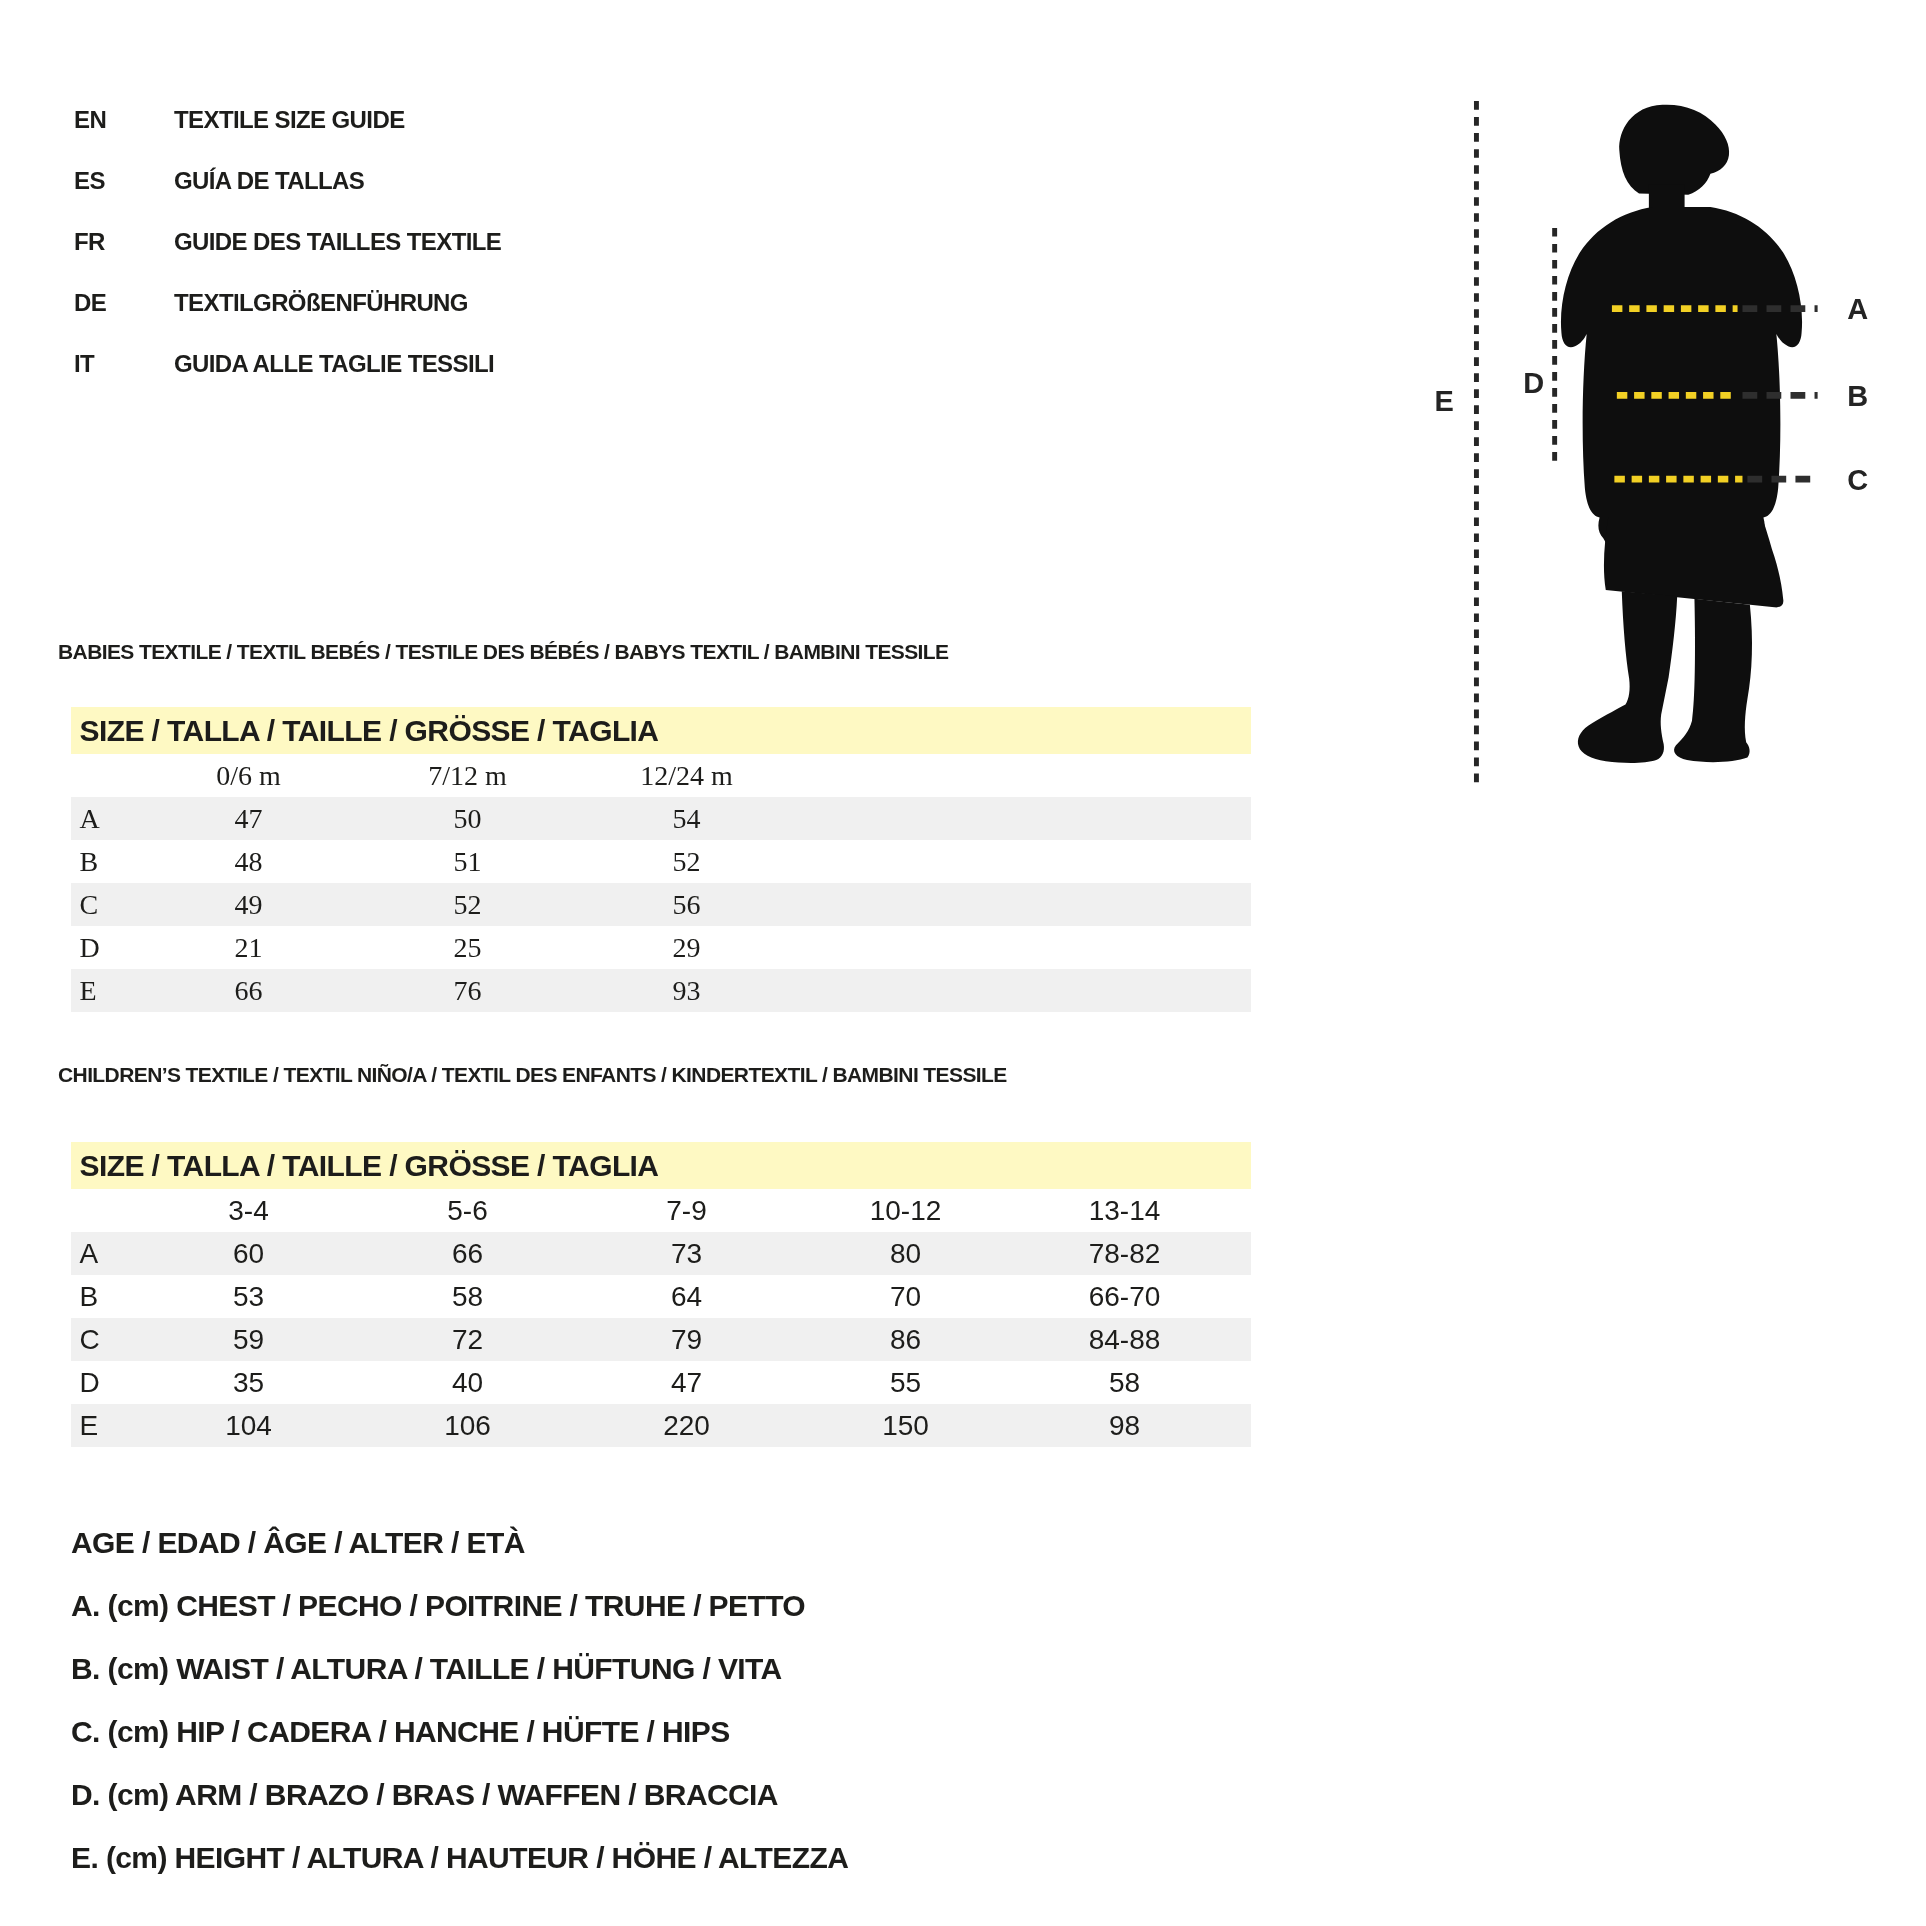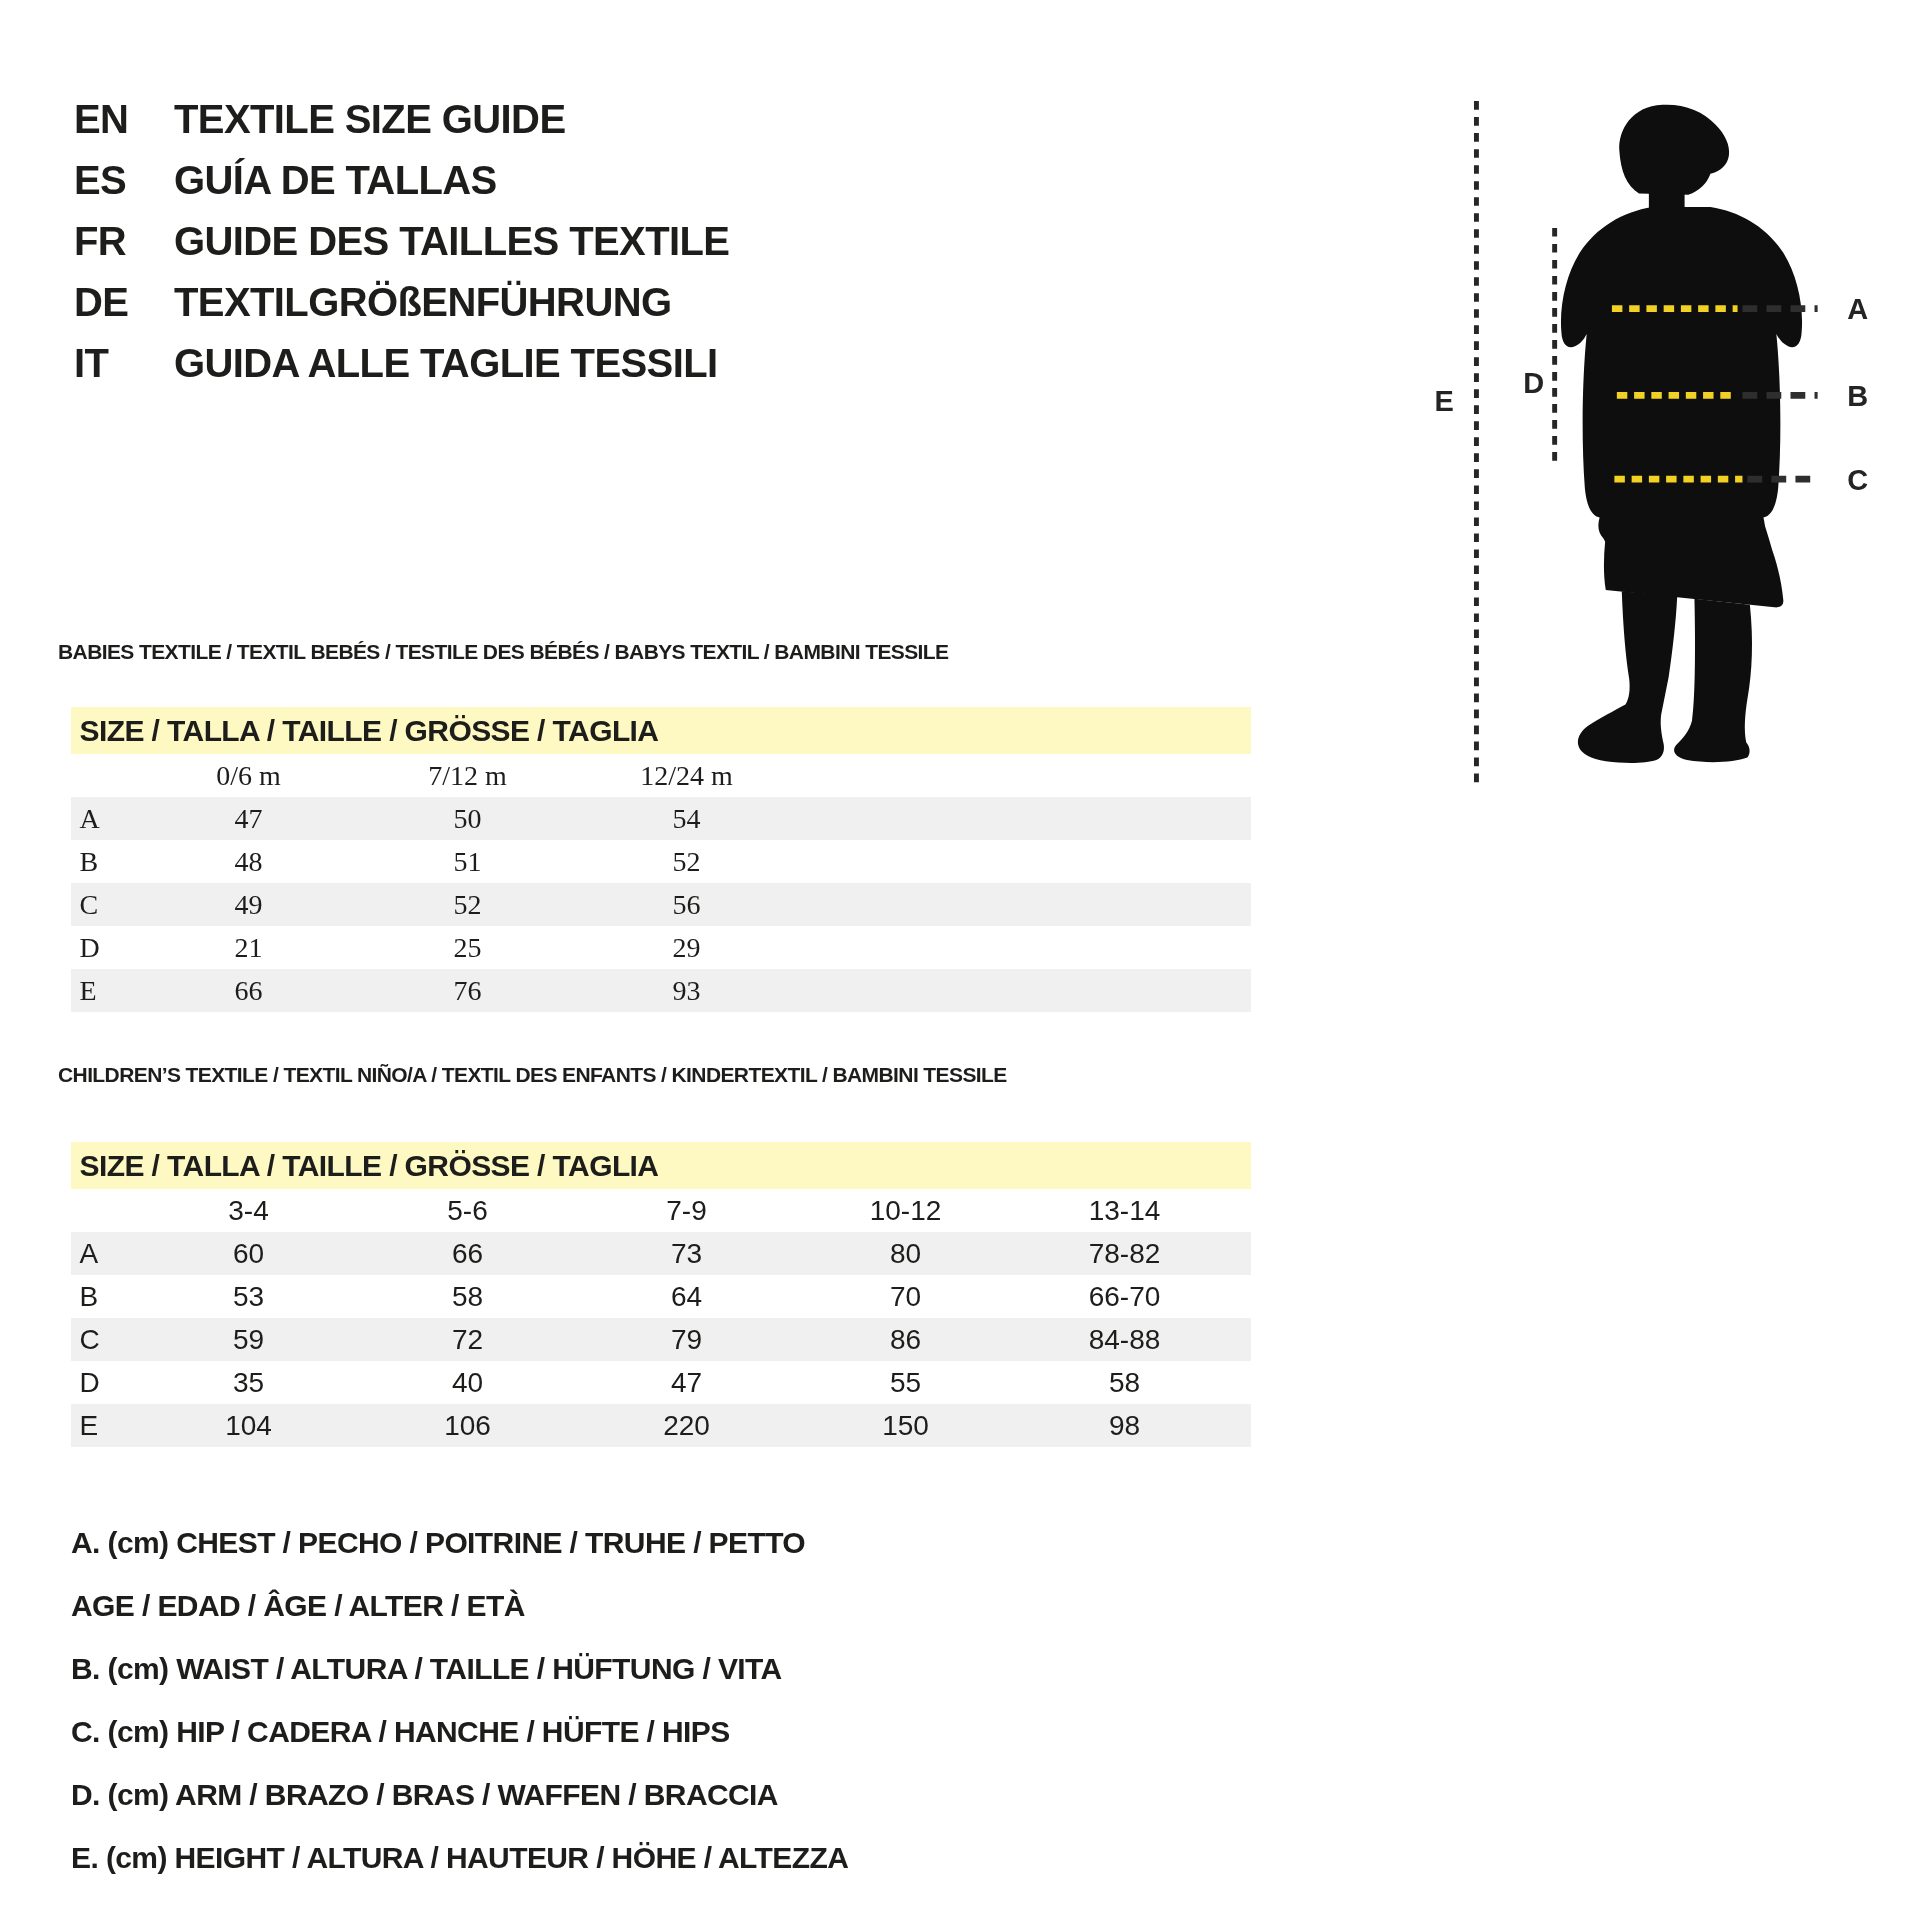--- a/index.html
+++ b/index.html
@@ -3,21 +3,21 @@
 <meta charset="utf-8">
 <style>
   html,body{margin:0;padding:0;background:#ffffff;}
   .page{
     position:relative;width:1926px;height:1926px;background:#ffffff;
     font-family:"Liberation Sans","DejaVu Sans",sans-serif;color:#1d1d1b;overflow:hidden;
   }
   
   .lang-list{position:absolute;left:74px;top:89px;}
   .lang-row{height:61px;display:flex;align-items:center;}
-  .lang-code,.lang-title{font-size:40px;font-weight:700;letter-spacing:-0.6px;white-space:nowrap;}
+  .lang-code,.lang-title{font-size:24px;font-weight:700;letter-spacing:-0.6px;white-space:nowrap;}
   .lang-code{width:100px;}
   
   .figure-svg{position:absolute;left:1405px;top:86px;width:521px;height:715px;}
   .figure-svg text{font-family:"Liberation Sans","DejaVu Sans",sans-serif;font-weight:700;font-size:47px;fill:#242424;}
   .sil{fill:#0e0e0e;stroke:none;}
   .dot-line{stroke:#262626;stroke-width:8;stroke-dasharray:14 12;fill:none;}
   .dash-yellow{stroke:#f2d024;stroke-width:11;stroke-dasharray:17 11;fill:none;}
   .dash-dark{stroke:#2e2e2e;stroke-width:11;stroke-dasharray:24 15;fill:none;}
   
   .section-title{position:absolute;left:58px;font-size:21px;font-weight:700;letter-spacing:-0.6px;white-space:nowrap;}
@@ -183,22 +183,22 @@
       <div class="cell-label">E</div>
       <div class="cell-val">104</div>
       <div class="cell-val">106</div>
       <div class="cell-val">220</div>
       <div class="cell-val">150</div>
       <div class="cell-val">98</div>
     </div>
   </div>
 
   <section class="legend">
+    <div class="legend-line">AGE / EDAD / ÂGE / ALTER / ETÀ</div>
     <div class="legend-line">A. (cm) CHEST / PECHO / POITRINE / TRUHE / PETTO</div>
-    <div class="legend-line">AGE / EDAD / ÂGE / ALTER / ETÀ</div>
     <div class="legend-line">B. (cm) WAIST / ALTURA / TAILLE / HÜFTUNG / VITA</div>
     <div class="legend-line">C. (cm) HIP / CADERA / HANCHE / HÜFTE / HIPS</div>
     <div class="legend-line">D. (cm) ARM / BRAZO / BRAS / WAFFEN / BRACCIA</div>
     <div class="legend-line">E. (cm) HEIGHT / ALTURA / HAUTEUR / HÖHE / ALTEZZA</div>
   </section>
 
 </div>
 
 
 </body></html>

